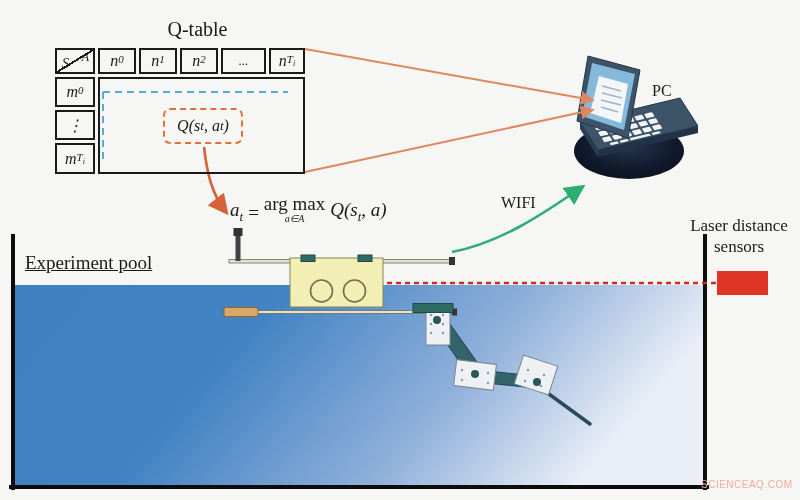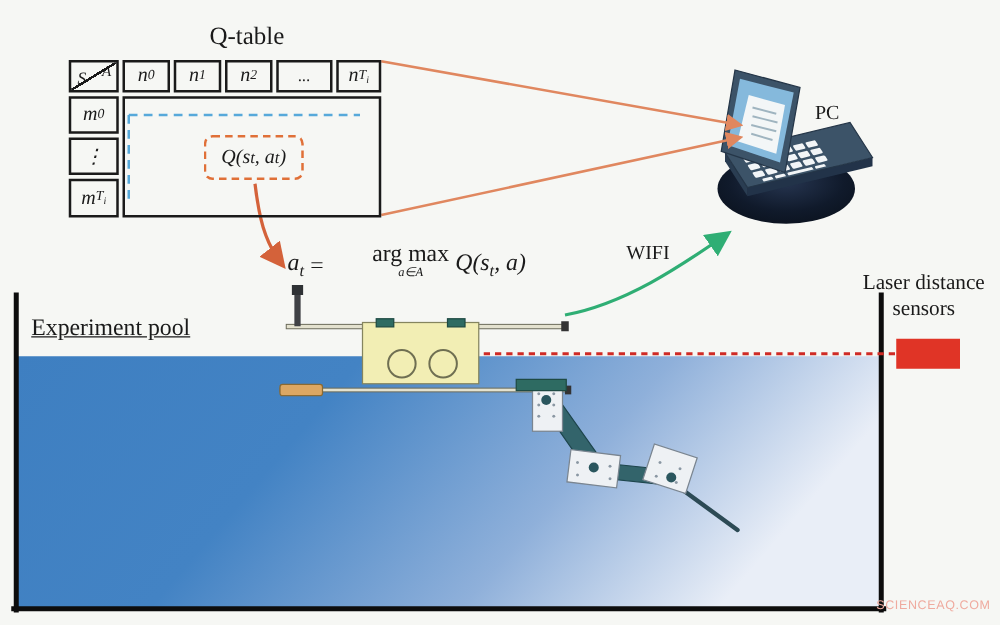--- a/index.html
+++ b/index.html
@@ -27,21 +27,21 @@
   .corner .c-s{position:absolute;bottom:0px;left:5px;font-size:14px;font-style:italic;}
   .qbox{
     position:absolute;left:163px;top:108px;width:80px;height:36px;box-sizing:border-box;
     border:2px dashed #e07038;border-radius:7px;display:flex;align-items:center;
     justify-content:center;font-size:16px;font-style:italic;
   }
   
   .formula{left:230px;top:194px;display:flex;align-items:flex-end;gap:5px;font-size:19px;}
   .formula .var{font-style:italic;}
   .formula sub{font-size:13px;font-style:italic;}
-  .opstack{display:flex;flex-direction:column;align-items:center;line-height:1.05;margin-left:34px;}
+  .opstack{display:flex;flex-direction:column;align-items:center;line-height:1.05;}
   .opstack .under{font-size:10px;font-style:italic;}
   
   .robot-lbl{left:268px;top:230px;font-size:19px;}
   .wifi-lbl{left:501px;top:194px;font-size:16px;}
   .pc-lbl{left:652px;top:82px;font-size:16px;}
   .pool-lbl{left:25px;top:252px;font-size:19px;text-decoration:underline;}
   .laser-lbl{left:680px;top:215px;width:118px;text-align:center;font-size:17px;line-height:1.25;}
   .watermark{left:701px;top:479px;font-size:10px;font-family:"Liberation Sans",sans-serif;
     color:#efab9f;letter-spacing:.5px;}
 </style>

